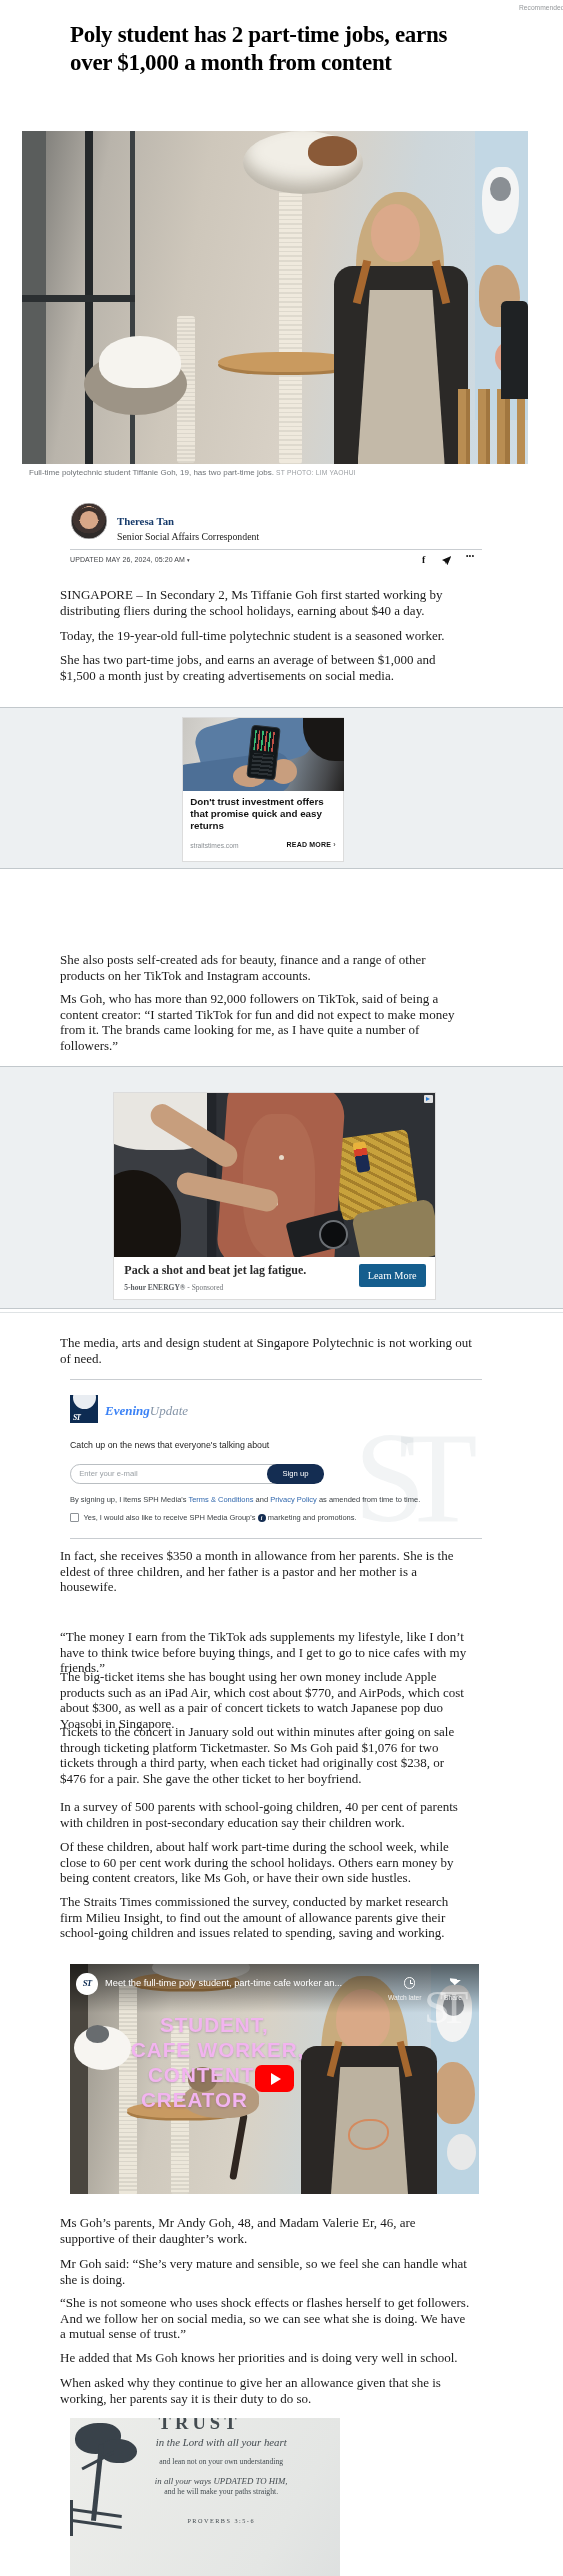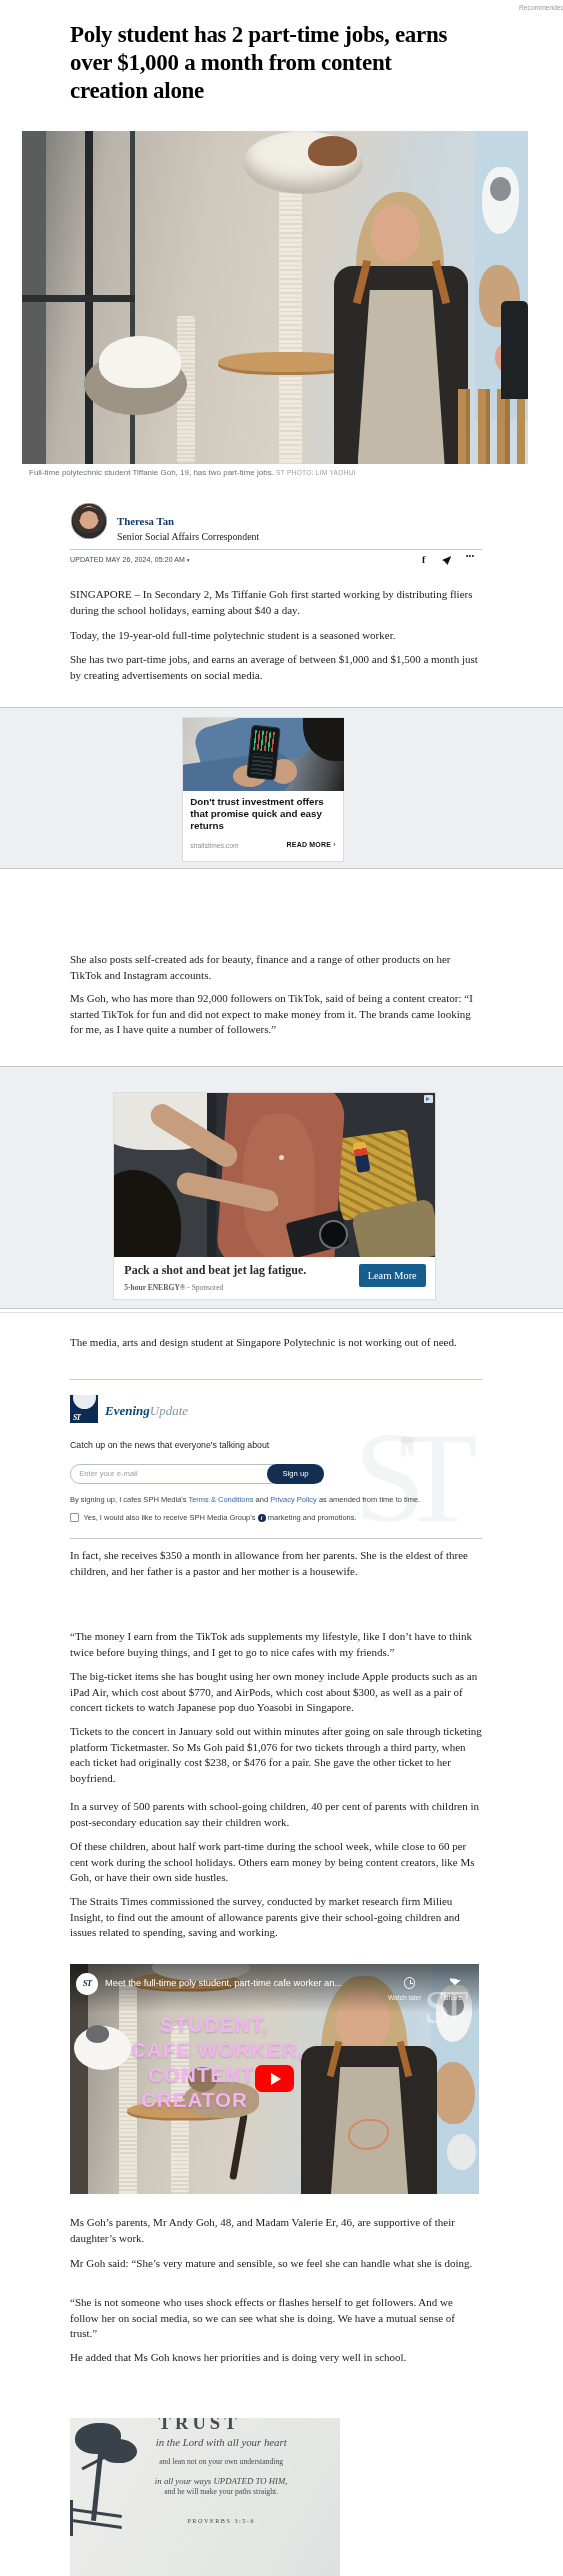--- a/index.html
+++ b/index.html
@@ -68,21 +68,21 @@
   .meta-row { position:absolute; left:70px; top:556px; font-family:"Liberation Sans",sans-serif;
     font-size:7px; color:#434549; letter-spacing:0.1px; }
   .meta-caret { font-size:5.2px; color:#434549; }
   .share-f { position:absolute; left:418px; top:554px; width:11.3px; height:11.3px; text-align:center;
     font-family:"Liberation Serif",serif; font-weight:700; font-size:9.8px; color:#111; cursor:pointer; }
   .share-plane { position:absolute; left:442px; top:556px; width:9.3px; height:9.3px; background:#111; cursor:pointer;
     clip-path:polygon(0 42%,100% 0,58% 100%,40% 62%,38% 88%,30% 60%); }
   .share-more { position:absolute; left:466px; top:552px; font-size:6.7px; letter-spacing:0.5px; color:#111; cursor:pointer; font-family:"Liberation Sans",sans-serif; font-weight:700; }
 
   
-  .para { position:absolute; left:70px; width:412px; font-size:11px; line-height:15.5px; color:#1b1b1b; }
+  .para { position:absolute; left:60px; width:412px; font-size:13px; line-height:15.5px; color:#1b1b1b; }
 
   
   .ad-band { position:absolute; left:0; width:564px; background:#edf0f2;
     border-top:0.5px solid #c2c8cc; border-bottom:0.5px solid #c2c8cc; }
   .band1 { top:707px; height:162px; }
   .band2 { top:1066px; height:243px; }
   .band2-underline { position:absolute; left:0; top:1312px; width:564px; height:0.5px; background:#dfe3e5; }
 
   
   .ad1 { position:absolute; left:182px; top:717px; width:162px; height:145px; background:#fff;
@@ -130,21 +130,21 @@
   .ad2-sponsor-row { position:absolute; left:10.3px; top:190px; font-size:7.5px; color:#6f7377; }
   .ad2-sponsor { font-weight:700; color:#5a5e62; }
   .ad2-btn { position:absolute; right:9.3px; top:171px; width:67px; height:23px; background:#155e8e; border-radius:2.1px;
     color:#fff; font-size:10.3px; text-align:center; line-height:23px; cursor:pointer; }
 
   
   .nl-logo { position:absolute; left:70px; top:1395px; width:28px; height:28px; background:#0d2b52; overflow:hidden; cursor:default; }
   .nl-logo .moon { position:absolute; left:2.6px; top:-9.3px; width:23px; height:23px; background:#e9edf2; border-radius:50%; }
   .nl-logo .st { position:absolute; left:3.1px; bottom:1px; color:#fff; font-size:7.7px; font-weight:700; font-style:italic; letter-spacing:-1px; }
   .nl-brand { position:absolute; left:105px; top:1403px; font-size:13px; font-style:italic; }
-  .nl-brand .ev { font-weight:700; color:#0c4a6e;text-align:center; }
+  .nl-brand .ev { font-weight:700; color:#3b82f6;text-align:center; }
   .nl-brand .up { font-weight:400; color:#8595a8; }
   .nl-tagline { position:absolute; left:70px; top:1440px; font-family:"Liberation Sans",sans-serif; font-size:8.8px; color:#1e1e1e; }
   .nl-input { position:absolute; left:70px; top:1464px; width:207px; height:19.6px; border:0.5px solid #b9bec2;
     border-radius:9.8px 0 0 9.8px; padding:0 8.2px; font-family:"Liberation Sans",sans-serif; font-size:7.7px; color:#333; background:#fff; }
   .nl-input::placeholder { color:#9aa0a5; }
   .nl-signup { position:absolute; left:267px; top:1464px; width:57px; height:19.6px; background:#142d52; border:none;
     border-radius:9.8px; color:#fff; font-family:"Liberation Sans",sans-serif; font-size:7.7px; cursor:pointer; }
   .nl-fineprint { position:absolute; left:70px; top:1495px; width:361px; font-family:"Liberation Sans",sans-serif; font-size:7.5px; color:#3e4347; }
   .nl-link { color:#3268ad; cursor:pointer; text-decoration:none; }
   .nl-optin { position:absolute; left:70px; top:1513px; width:392px; font-family:"Liberation Sans",sans-serif; font-size:7.5px; color:#3e4347; }
@@ -233,21 +233,20 @@
 </head>
 <body>
 
 <div id="page">
 
   <div class="recommended">Recommended by</div>
 
   <h1 class="headline">
       <div>Poly student has 2 part-time jobs, earns</div>
       <div>over $1,000 a month from content</div>
-      <div>creation alone</div>
     </h1>
 
   <div class="hero">
     <div class="win-dark"></div>
     <div class="win-bar-v"></div>
     <div class="win-bar-v2"></div>
     <div class="win-bar-h"></div>
     <div class="pole"></div>
     <div class="pole2"></div>
     <div class="disc"></div>
@@ -300,20 +299,21 @@
   <div class="para" style="top:1629px">“The money I earn from the TikTok ads supplements my lifestyle, like I don’t have to think twice before buying things, and I get to go to nice cafes with my friends.”</div>
   <div class="para" style="top:1669px">The big-ticket items she has bought using her own money include Apple products such as an iPad Air, which cost about $770, and AirPods, which cost about $300, as well as a pair of concert tickets to watch Japanese pop duo Yoasobi in Singapore.</div>
   <div class="para" style="top:1724px">Tickets to the concert in January sold out within minutes after going on sale through ticketing platform Ticketmaster. So Ms Goh paid $1,076 for two tickets through a third party, when each ticket had originally cost $238, or $476 for a pair. She gave the other ticket to her boyfriend.</div>
   <div class="para" style="top:1799px">In a survey of 500 parents with school-going children, 40 per cent of parents with children in post-secondary education say their children work.</div>
   <div class="para" style="top:1839px">Of these children, about half work part-time during the school week, while close to 60 per cent work during the school holidays. Others earn money by being content creators, like Ms Goh, or have their own side hustles.</div>
   <div class="para" style="top:1894px">The Straits Times commissioned the survey, conducted by market research firm Milieu Insight, to find out the amount of allowance parents give their school-going children and issues related to spending, saving and working.</div>
   <div class="para" style="top:2215px">Ms Goh’s parents, Mr Andy Goh, 48, and Madam Valerie Er, 46, are supportive of their daughter’s work.</div>
   <div class="para" style="top:2295px">“She is not someone who uses shock effects or flashes herself to get followers. And we follow her on social media, so we can see what she is doing. We have a mutual sense of trust.”</div>
   <div class="para" style="top:2256px">Mr Goh said: “She’s very mature and sensible, so we feel she can handle what she is doing.</div>
   <div class="para" style="top:2350px">He added that Ms Goh knows her priorities and is doing very well in school.</div>
+  <div class="para" style="top:2375px">When asked why they continue to give her an allowance given that she is working, her parents say it is their duty to do so.</div>
 
   <div class="ad-band band1"></div>
   <div class="ad1">
     <div class="ad1-img">
       <div class="jean1"></div>
       <div class="jean2"></div>
       <div class="head"></div>
       <div class="hand1"></div>
       <div class="hand2"></div>
       <div class="phone">
@@ -364,21 +364,21 @@
     <div class="moon"></div>
     <div class="st">ST</div>
   </div>
   <div class="nl-brand">
     <span class="ev">Evening</span><span class="up">Update</span>
   </div>
   <div class="nl-tagline">Catch up on the news that everyone's talking about</div>
   <input class="nl-input" type="text" placeholder="Enter your e-mail" style="">
   <button class="nl-signup">Sign up</button>
   <div class="nl-fineprint">
-    <span>By signing up, I cafes SPH Media's </span><a class="nl-link">Terms &amp; Conditions</a><span> and </span><a class="nl-link">Privacy Policy</a><span> as amended from time to time.</span>
+    <span>By signing up, I items SPH Media's </span><a class="nl-link">Terms &amp; Conditions</a><span> and </span><a class="nl-link">Privacy Policy</a><span> as amended from time to time.</span>
   </div>
   <div class="nl-optin">
     <span class="nl-checkbox"></span><span>Yes, I would also like to receive SPH Media Group's </span><span class="info-icon">i</span><span> marketing and promotions.</span>
   </div>
 
   <div class="divider d3"></div>
 
   <div class="video">
     <div class="shelf"></div>
     <div class="vpole1"></div>

